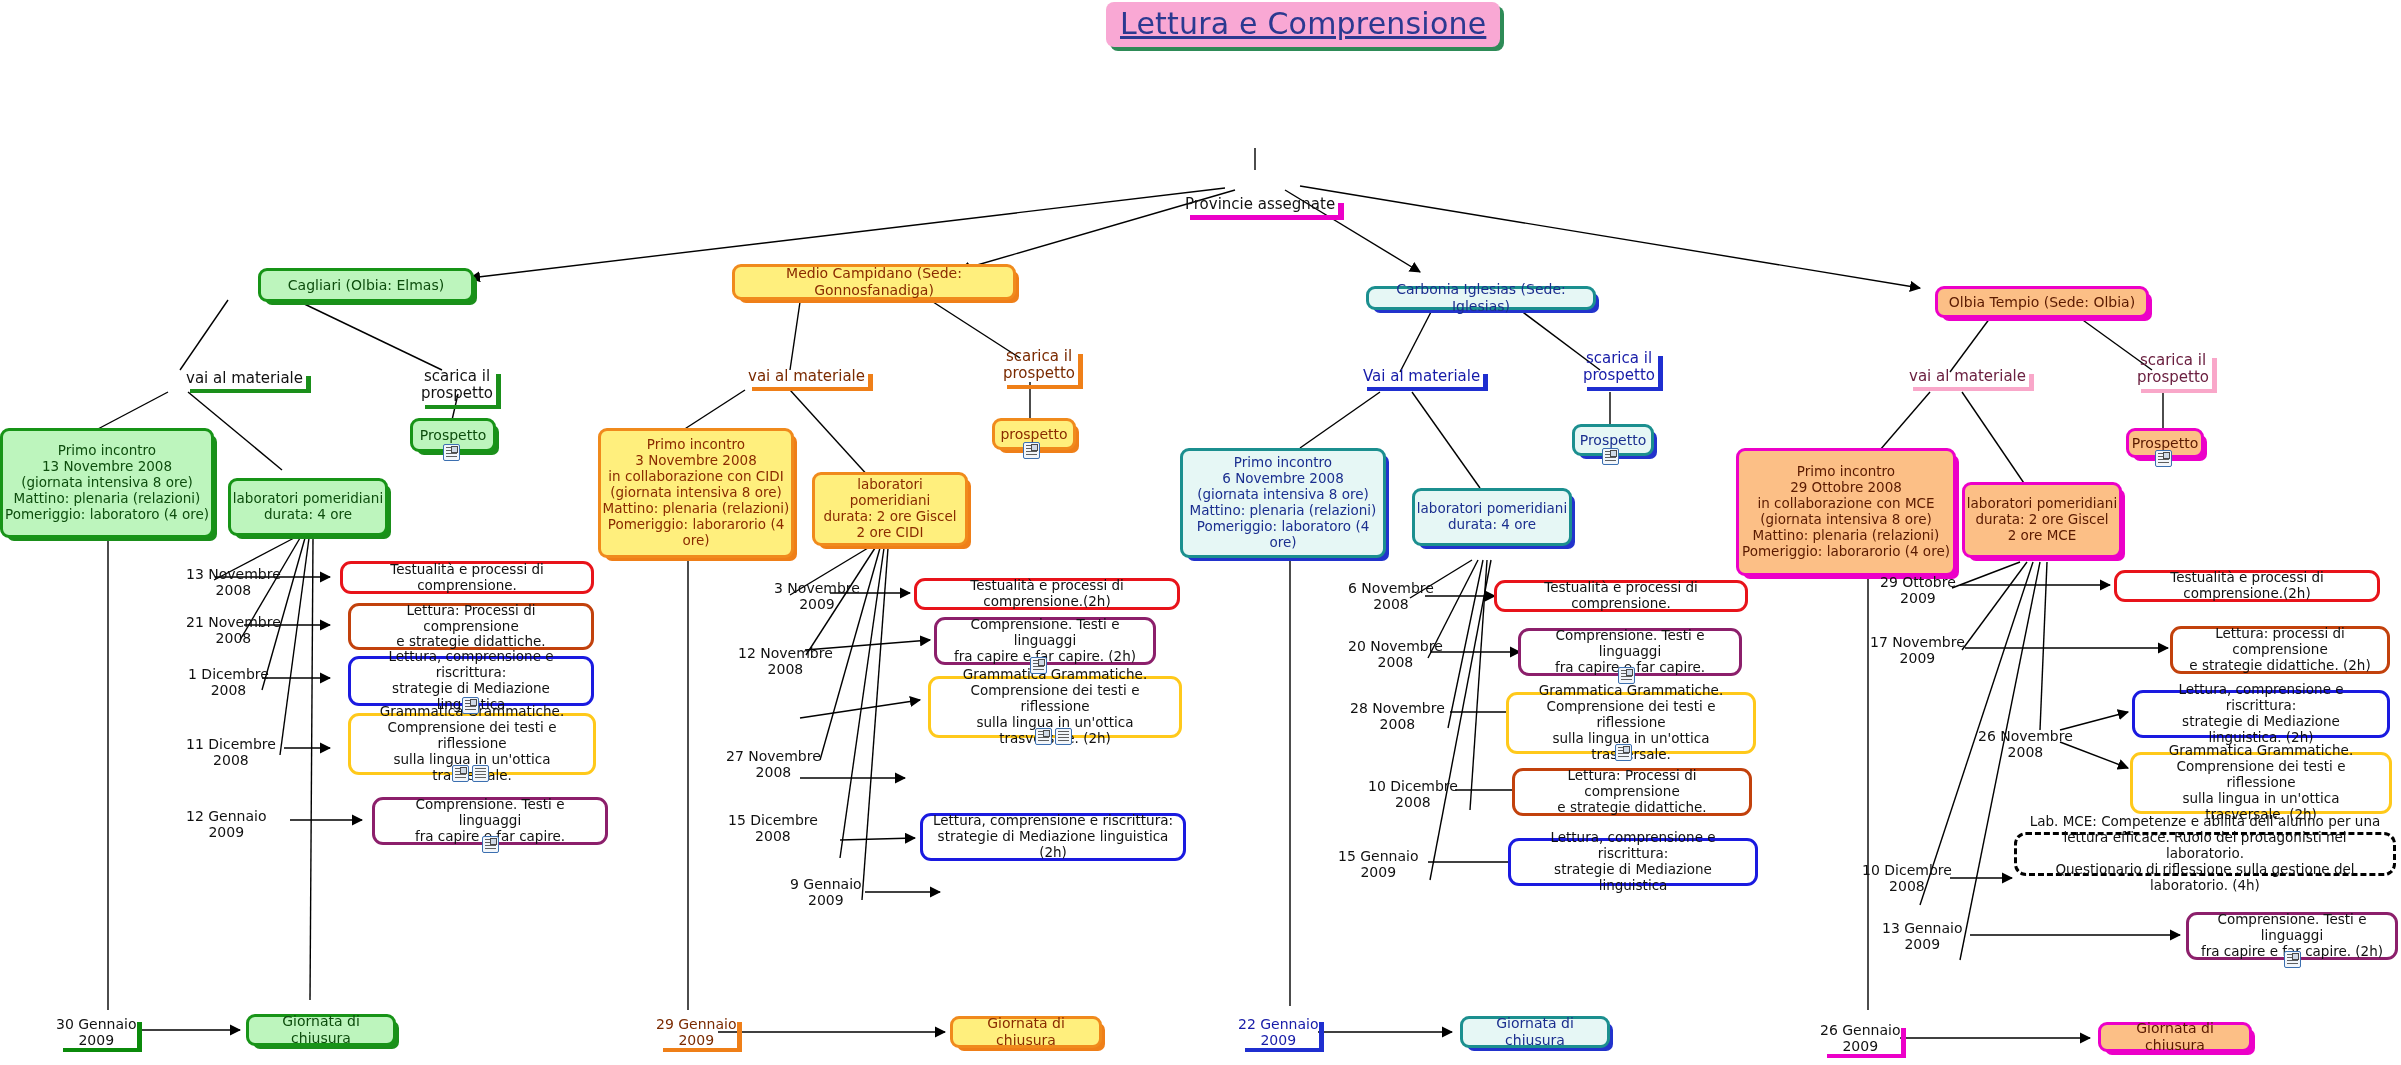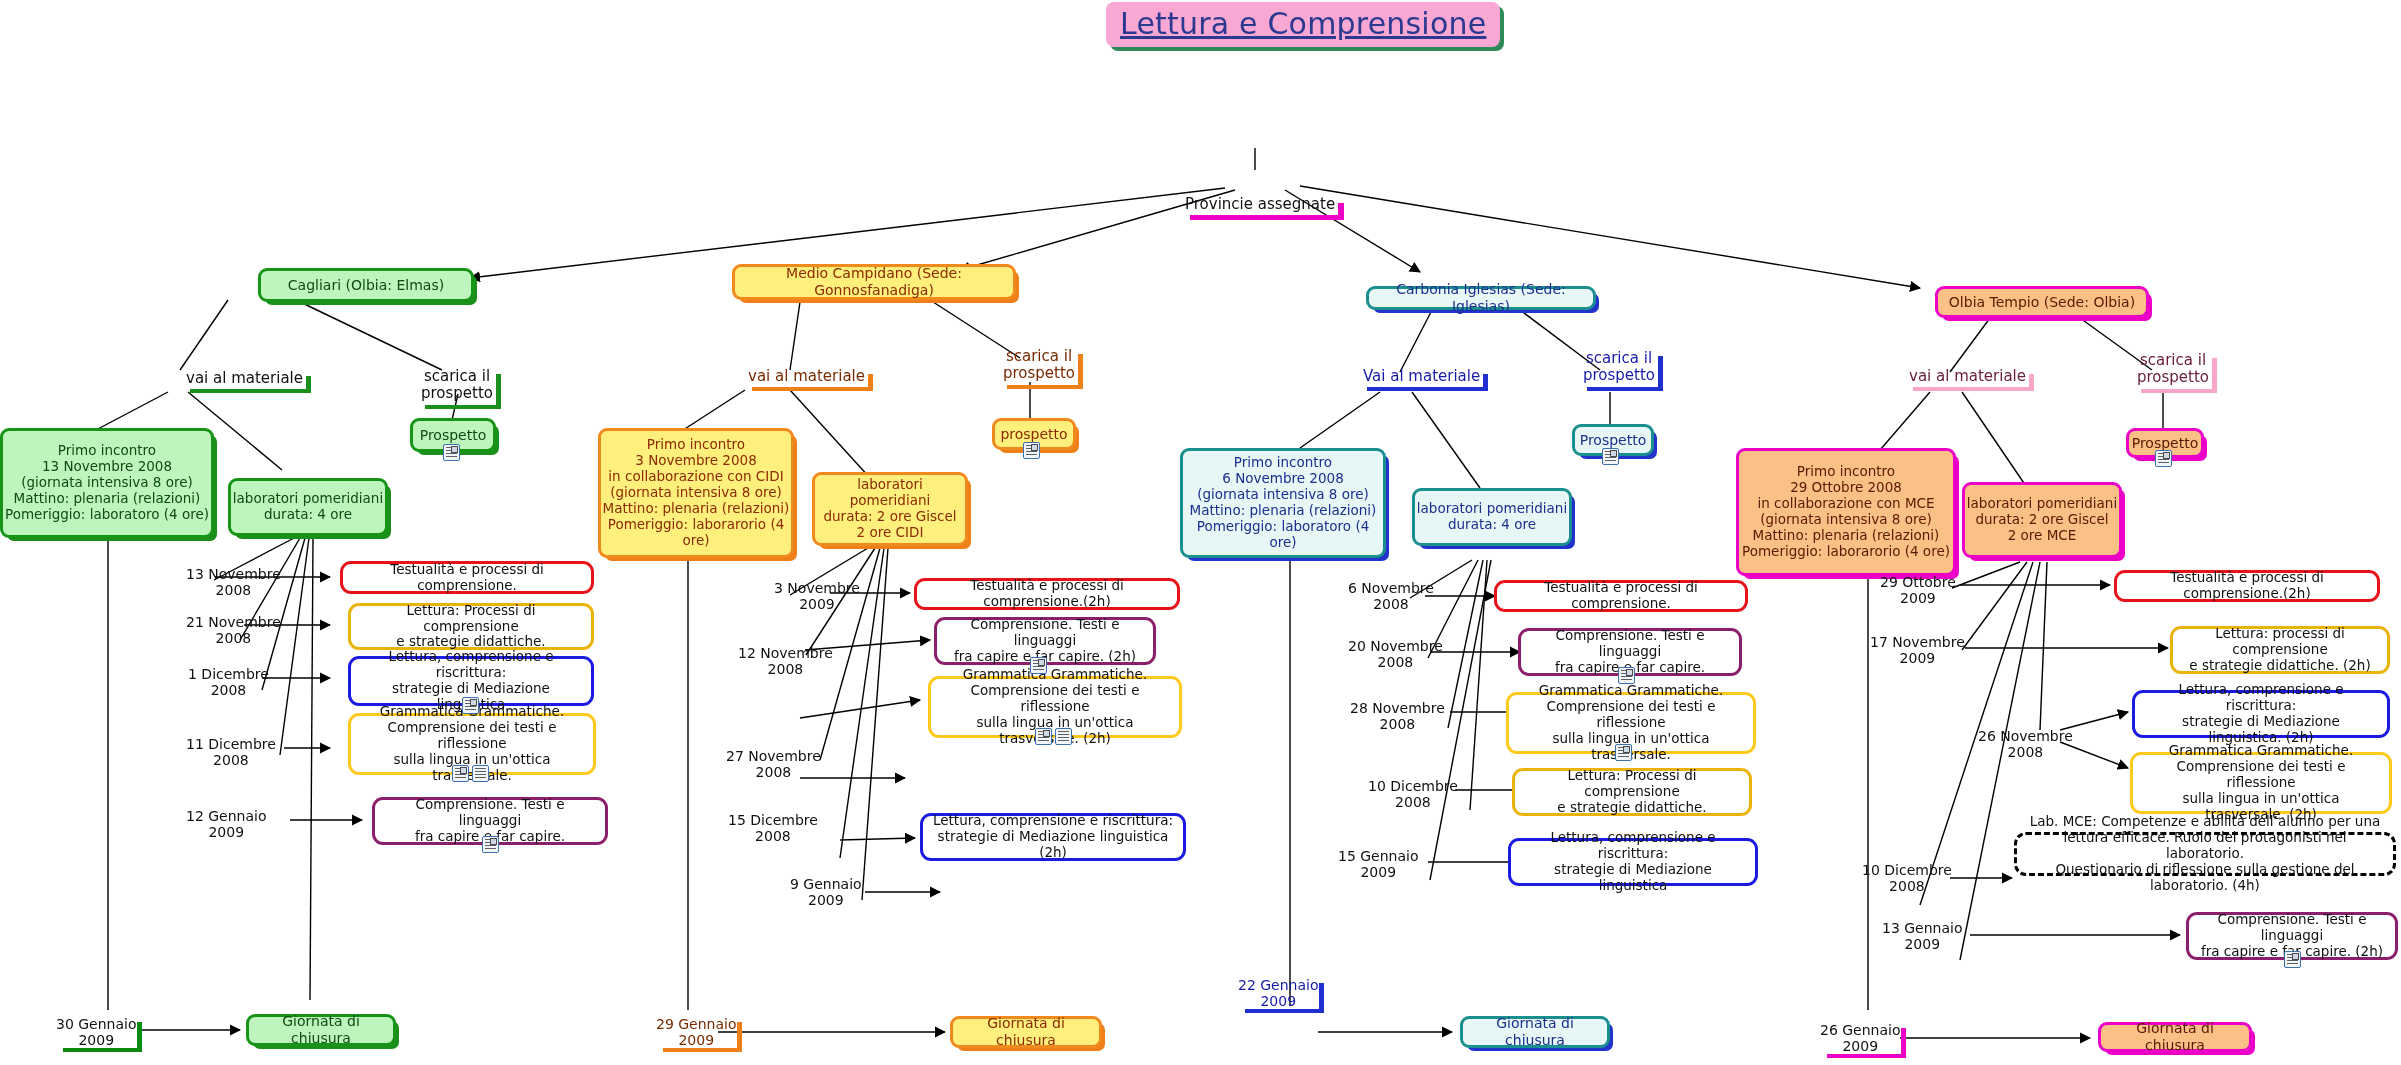--- a/index.html
+++ b/index.html
@@ -65,21 +65,21 @@
   .y-box{background:#ffef7d;border:3px solid #f08a1c;color:#8a2b00;box-shadow:5px 5px 0 -2px #ef7f18;}
   .c-box{background:#e6f7f5;border:3px solid #1b8f8f;color:#1b2f8f;box-shadow:5px 5px 0 -2px #2233cc;}
   .o-box{background:#fcbf86;border:3px solid #ec00c8;color:#5a1a00;box-shadow:5px 5px 0 -2px #ec00c8;}
 
   
   .small{font-size:14px;padding:5px 10px;}
 
   
   .topic{background:#ffffff;border-radius:11px;font-size:13.5px;color:#111;padding:6px 9px;}
   .t-red{border:3px solid #e8131a;}
-  .t-green{border:3px solid #eab308;}
+  .t-green{border:3px solid #c2410c;}
   .t-blue{border:3px solid #1a1ae0;}
   .t-yellow{border:3px solid #ffc91b;}
   .t-purple{border:3px solid #8c1f6b;}
   .t-dash-black{border:3px dashed #000000;border-radius:12px;}
   .t-dash-green{border:3px dashed #2e9e6b;border-radius:12px;}
 
   
   .docrow{position:absolute;z-index:8;display:flex;gap:3px;}
   .docicon{
     width:17px;height:17px;border:1px solid #3b6fb0;border-radius:2px;
@@ -347,21 +347,21 @@
 Comprensione dei testi e riflessione
 sulla lingua in un'ottica trasversale.</div>
   <div class="docrow" style="left:1615px;top:744px;">
     <span class="docicon img"></span>
   </div>
   <div class="node topic t-green" style="left:1512px;top:768px;width:240px;height:48px;">Lettura: Processi di comprensione
 e strategie didattiche.</div>
   <div class="node topic t-blue" style="left:1508px;top:838px;width:250px;height:48px;">Lettura, comprensione e  riscrittura:
 strategie di Mediazione linguistica</div>
 
-  <div class="date bar-blue" style="left:1238px;top:977px;">22 Gennaio
+  <div class="date bar-blue" style="left:1238px;top:1016px;">22 Gennaio
 2009</div>
   <div class="node c-box small" style="left:1460px;top:1016px;width:150px;height:32px;">Giornata di chiusura</div>
 
   <div class="node o-box" style="left:1928px;top:286px;width:214px;height:32px;font-size:14px;margin-left:7px;">Olbia Tempio (Sede: Olbia)</div>
   <div class="conn pink" style="left:1906px;top:368px;">vai al materiale</div>
   <div class="conn pink" style="left:2134px;top:352px;">scarica il
 prospetto</div>
   <div class="node o-box small" style="left:2126px;top:428px;width:78px;height:30px;">Prospetto</div>
   <div class="docrow" style="left:2155px;top:450px;">
     <span class="docicon img"></span>

